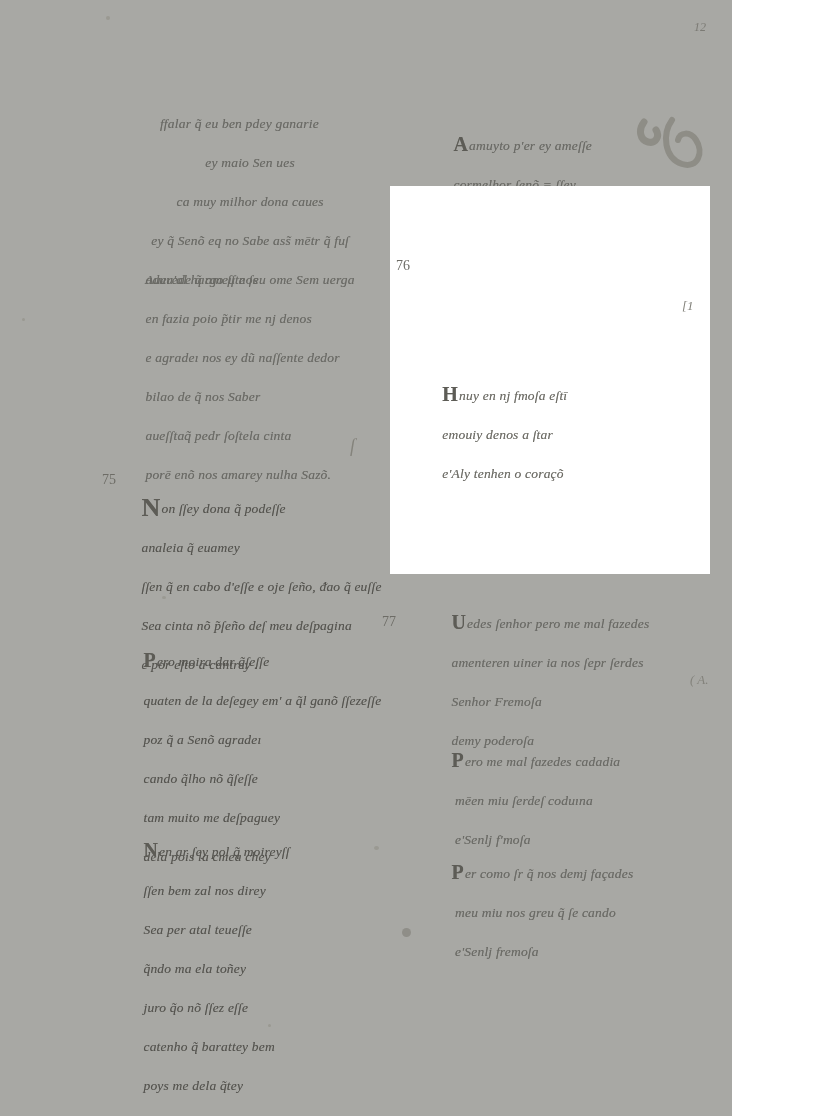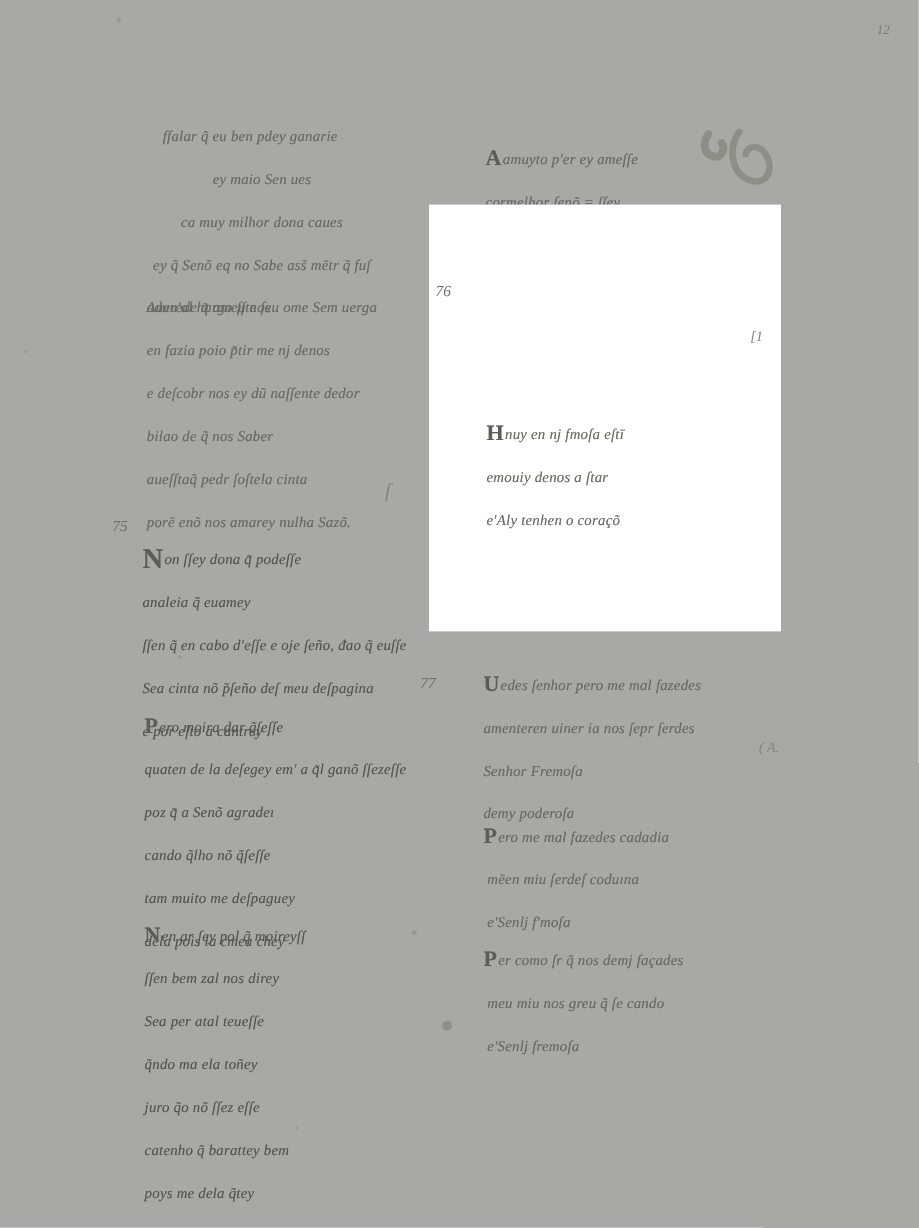--- a/index.html
+++ b/index.html
@@ -8,23 +8,24 @@
     background: #ffffff;
   }
   body {
     width: 835px;
     height: 1116px;
     overflow: hidden;
     font-family: "Liberation Serif", serif;
   }
   #page {
     position: relative;
-    width: 835px;
+    width: 720px;
     height: 1116px;
     background: #a8a8a4;
+    padding-left: 12px;
   }
   
   #highlight-panel {
     position: absolute;
     left: 390px;
     top: 186px;
     width: 320px;
     height: 388px;
     background: #ffffff;
     z-index: 5;
@@ -62,21 +63,20 @@
     padding-right: 1px;
   }
   .initial.small {
     font-size: 20px;
     vertical-align: -1px;
   }
   .linenum {
     position: absolute;
     color: #6d6c66;
     font-family: "Liberation Serif", serif;
-    font-style: italic;
     font-size: 14px;
     z-index: 9;
   }
   .foliono {
     position: absolute;
     right: 26px;
     top: 20px;
     color: #7b7a74;
     font-size: 12px;
     font-style: italic;
@@ -120,21 +120,21 @@
     <div class="stanza" style="left:112px; top:114px;text-align:center;"><span>ffalar q̃ eu ben pdey ganarie</span><br>
       <span>ey maio Sen ues</span><br>
       <span>ca muy milhor dona caues</span><br>
       <span>ey q̃ Senõ eq no Sabe ass̃ mētr q̃ fuſ</span><br>
       <span>aduu'al hargo ſſte ſeu ome Sem uerga</span>
     </div>
 
     <div class="stanza" style="left:112px; top:250px;">
       <span>Auerede q̃ ameu nos</span><br>
       <span>en fazia poio p̃tir me nj denos</span><br>
-      <span>e deſcobr nos ey dũ naſſente dedor</span><br>
+      <span>e agradeı nos ey dũ naſſente dedor</span><br>
       <span>bilao de q̃ nos Saber</span><br>
       <span>aueſſtaq̃ pedr ſoſtela cinta</span><br>
       <span>porē enõ nos amarey nulha Sazõ.</span>
     </div>
 
     <div class="stanza dark" style="left:108px; top:478px;">
       <span class="initial">N</span><span>on ſſey dona q̃ podeſſe</span><br>
       <span>analeia q̃ euamey</span><br>
       <span>ſſen q̃ en cabo d'eſſe e oje ſeño, ᵭao q̃ euſſe</span><br>
       <span>Sea cinta nõ p̃ſeño deſ meu deſpagina</span><br>

